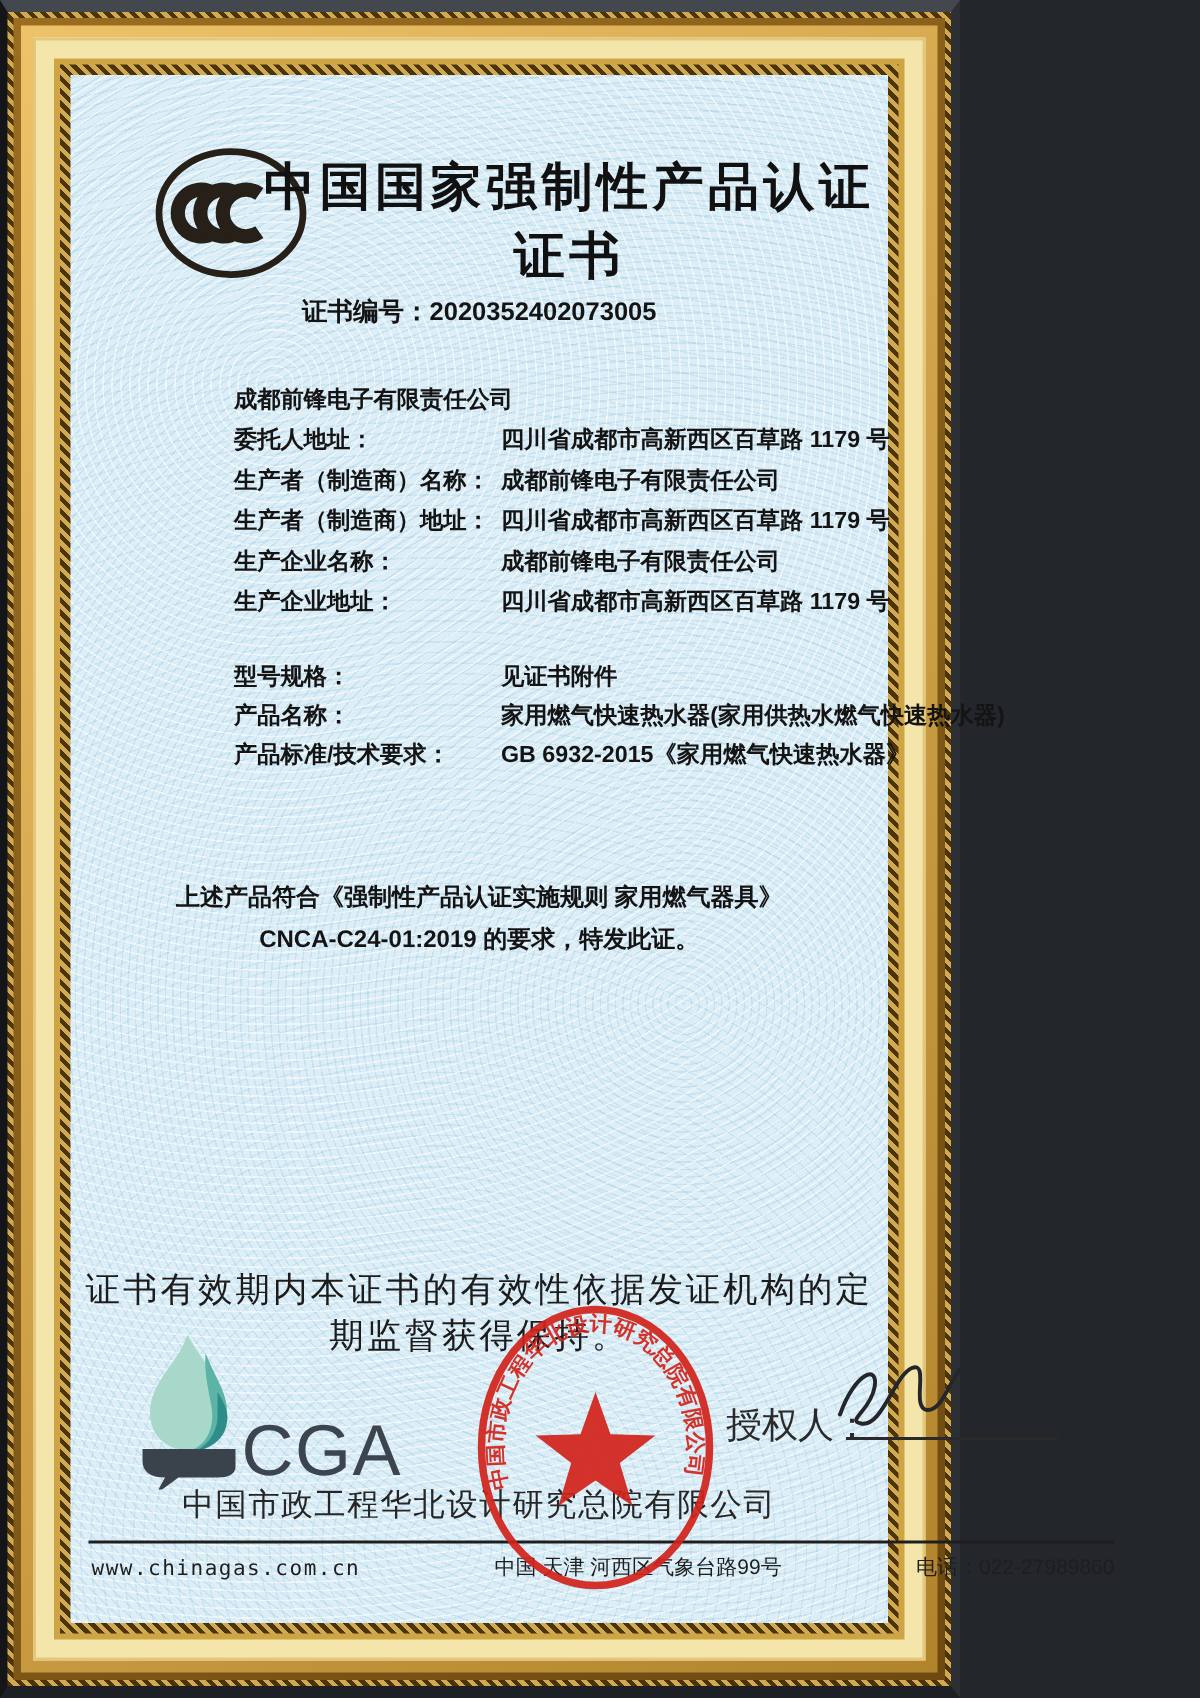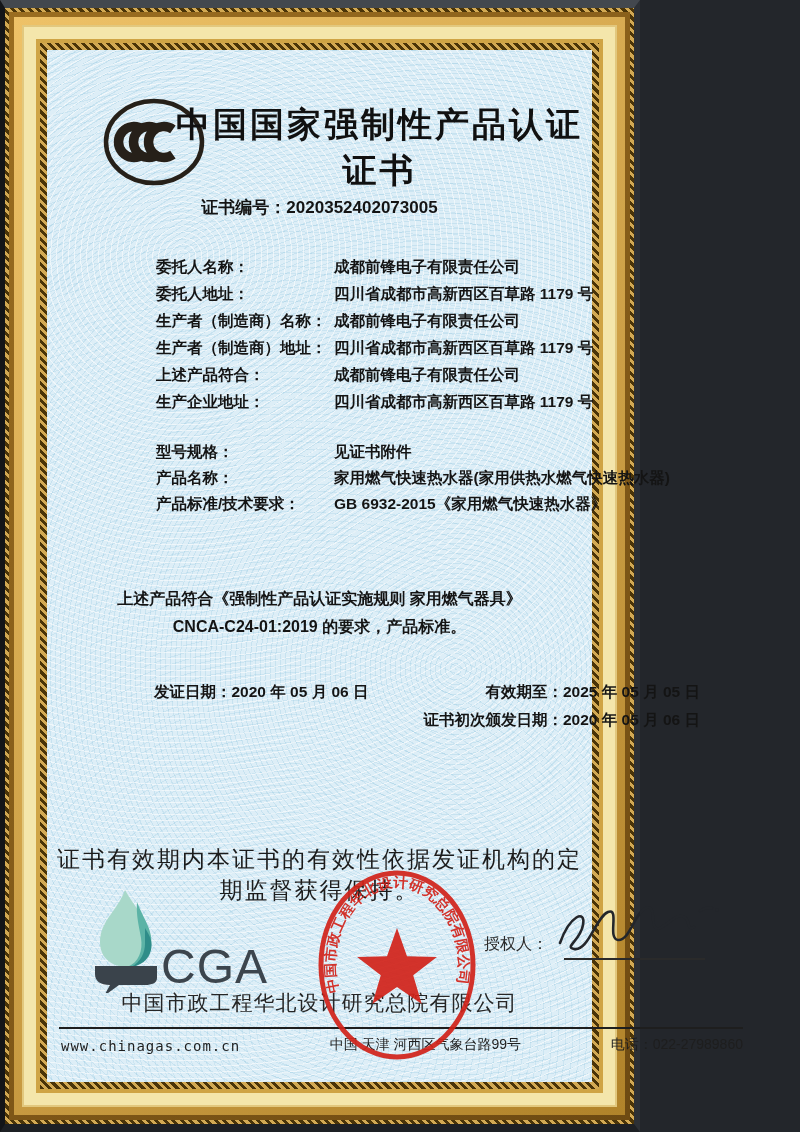--- a/index.html
+++ b/index.html
@@ -52,21 +52,21 @@
 
   .dates { left:107px; top:628px; width:546px; font-size:15.5px; font-weight:bold; }
   .drow1 { display:flex; justify-content:space-between; line-height:28px; }
   .drow2 { display:flex; justify-content:flex-end; line-height:28px; }
 
   .validity { left:0; right:0; top:794px; text-align:center; font-size:23px; letter-spacing:2px; font-weight:500; color:#1c1c1c; }
 
   .cgac { left:40px; top:838px; }
   .seal { left:245px; top:805px; z-index:5; opacity:0.92; }
 
-  .auth { left:437px; top:884px; font-size:16px; color:#2a2a2a; }
+  .auth { left:437px; top:884px; font-size:24px; color:#2a2a2a; }
   .sig-line { left:517px; top:908px; width:141px; height:2px; background:#2a2a2a; }
   .signature { left:505px; top:843px; z-index:4; }
 
   .issuer { left:0; right:0; top:939px; text-align:center; font-size:21px; letter-spacing:1px; color:#262626; font-weight:500; }
 
   .sep { left:12px; top:977px; width:684px; height:2px; background:#1e1e1e; }
 
   .footer { left:14px; top:986px; width:682px; display:flex; justify-content:space-between; align-items:flex-end; font-size:14px; color:#1e1e1e; }
   .footer .site { font-family:"DejaVu Sans Mono", monospace; letter-spacing:1px; }
 </style>
@@ -90,37 +90,36 @@
         </svg>
 
         <div class="abs title">中国国家强制性产品认证证书</div>
 
         <div class="abs certno">
           <span>证书编号：</span><span>2020352402073005</span>
         </div>
 
         <div class="abs fields">
           <div class="frow">
-            <span class="lbl">委托人名称：</span>
             <span class="val">成都前锋电子有限责任公司</span>
           </div>
           <div class="frow">
             <span class="lbl">委托人地址：</span>
             <span class="val">四川省成都市高新西区百草路 1179 号</span>
           </div>
           <div class="frow">
             <span class="lbl">生产者（制造商）名称：</span>
             <span class="val">成都前锋电子有限责任公司</span>
           </div>
           <div class="frow">
             <span class="lbl">生产者（制造商）地址：</span>
             <span class="val">四川省成都市高新西区百草路 1179 号</span>
           </div>
           <div class="frow">
-            <span class="lbl">上述产品符合：</span>
+            <span class="lbl">生产企业名称：</span>
             <span class="val">成都前锋电子有限责任公司</span>
           </div>
           <div class="frow">
             <span class="lbl">生产企业地址：</span>
             <span class="val">四川省成都市高新西区百草路 1179 号</span>
           </div>
         </div>
 
         <div class="abs pfields">
           <div class="prow">
@@ -132,32 +131,23 @@
             <span class="val">家用燃气快速热水器(家用供热水燃气快速热水器)</span>
           </div>
           <div class="prow">
             <span class="lbl">产品标准/技术要求：</span>
             <span class="val">GB 6932-2015《家用燃气快速热水器》</span>
           </div>
         </div>
 
         <div class="abs statement">
           <div>上述产品符合《强制性产品认证实施规则 家用燃气器具》</div>
-          <div>CNCA-C24-01:2019 的要求，产品标准。</div>
+          <div>CNCA-C24-01:2019 的要求，特发此证。</div>
         </div>
 
-        <div class="abs dates">
-          <div class="drow1">
-            <span><span>发证日期：</span><span>2020 年 05 月 06 日</span></span>
-            <span><span>有效期至：</span><span>2025 年 05 月 05 日</span></span>
-          </div>
-          <div class="drow2">
-            <span><span>证书初次颁发日期：</span><span>2020 年 05 月 06 日</span></span>
-          </div>
-        </div>
 
         <div class="abs validity">证书有效期内本证书的有效性依据发证机构的定期监督获得保持。</div>
 
         <svg class="abs cgac" width="180" height="105" viewBox="0 0 180 105">
           <path d="M38,2 C31,22 13,33 13,54 C13,70 25,79 40,79 C57,79 66,65 64,49 C61,32 48,20 38,2 Z" fill="#a8d8c9"></path>
           <path d="M50,14 C57,32 66,42 64,57 C62,71 52,79 40,79 C52,75 56,62 54,50 C52,38 49,28 50,14 Z" fill="#5cb3a6"></path>
           <path d="M58,40 C63,48 66,54 64,62 C62,72 53,78 44,79 C54,74 58,64 58,56 Z" fill="#2f8d89"></path>
           <path d="M8,78 L70,78 L70,90 C70,95 65,97 58,97 L32,97 L17,108 L23,97 C13,97 8,93 8,86 Z" fill="#3a434b"></path>
           <text x="74" y="95" font-size="48" fill="#3c454d" font-family="Liberation Sans, sans-serif" font-weight="500" letter-spacing="1">CGAC</text>
         </svg>

